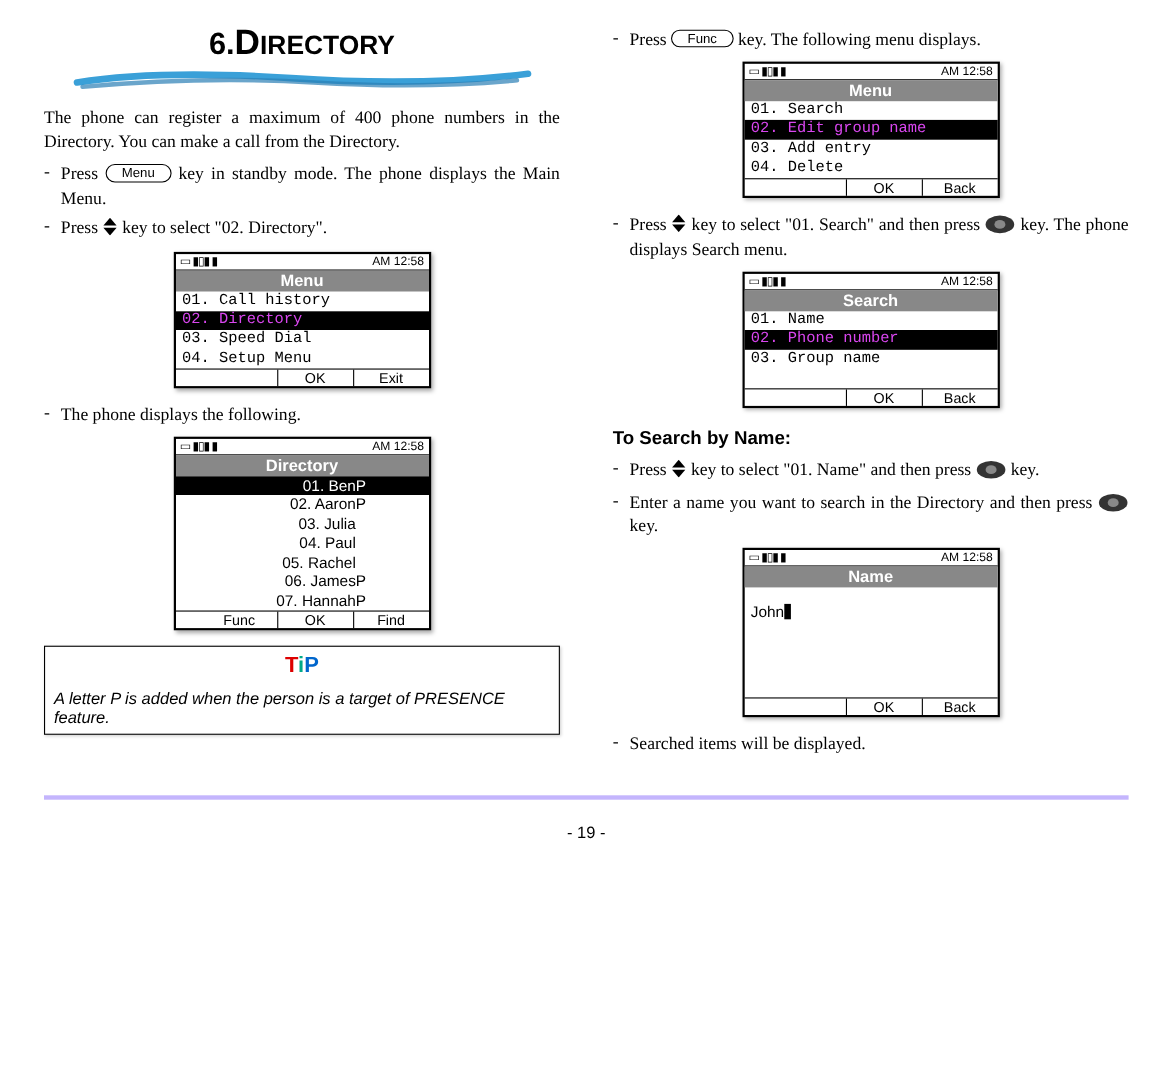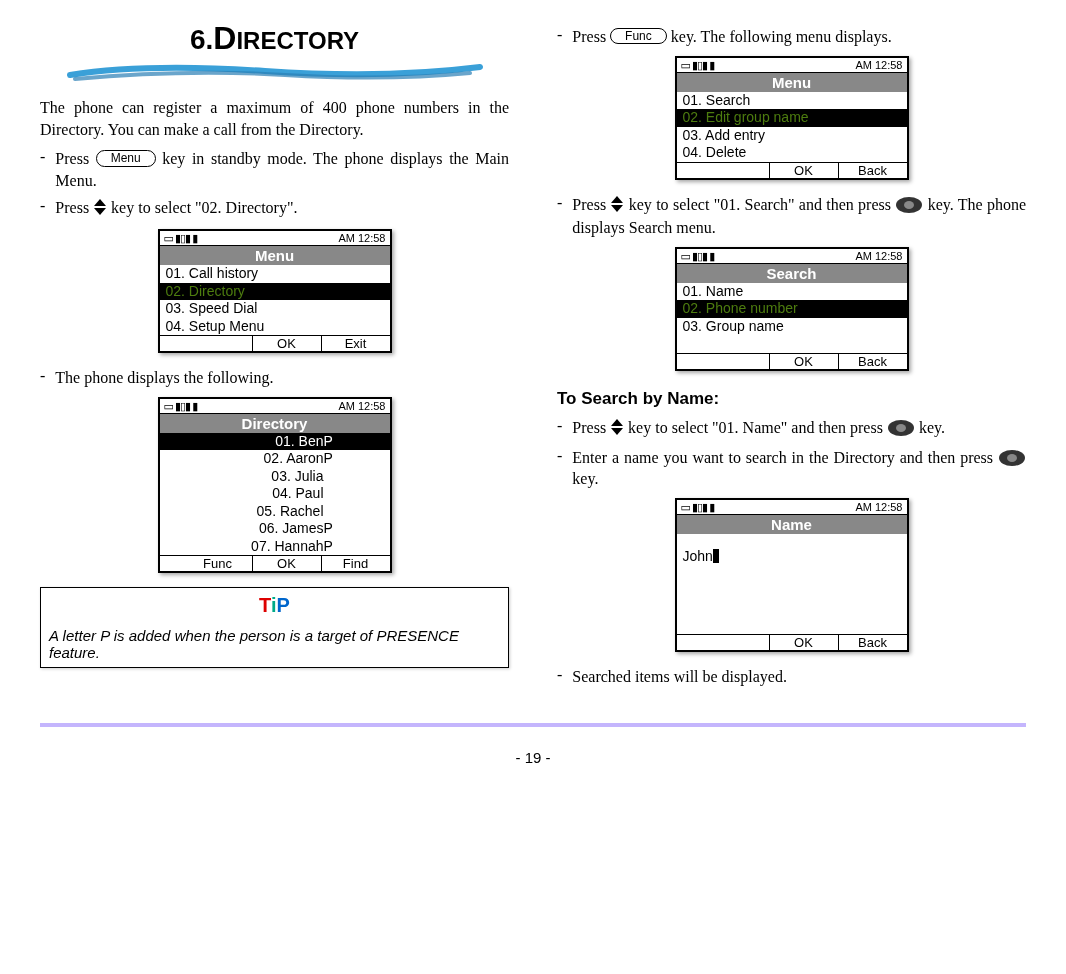--- a/index.html
+++ b/index.html
@@ -126,24 +126,25 @@
     text-align: center;
     padding: 1px 0;
     font-size: 15px;
   }
   .screen .content {
     padding: 0;
   }
   .screen .row {
     padding: 0px 6px;
     line-height: 1.25;
+    font-family: Liberation Mono, monospace;
   }
   .screen .row.sel {
     background: #000;
-    color: #4d7c0f;
+    color: #d946ef;
   }
   .screen .softkeys {
     display: flex;
     border-top: 1px solid #000;
     padding-left: 24px;
   }
   .screen .softkeys div {
     flex: 1;
     text-align: center;
     font-size: 13px;

